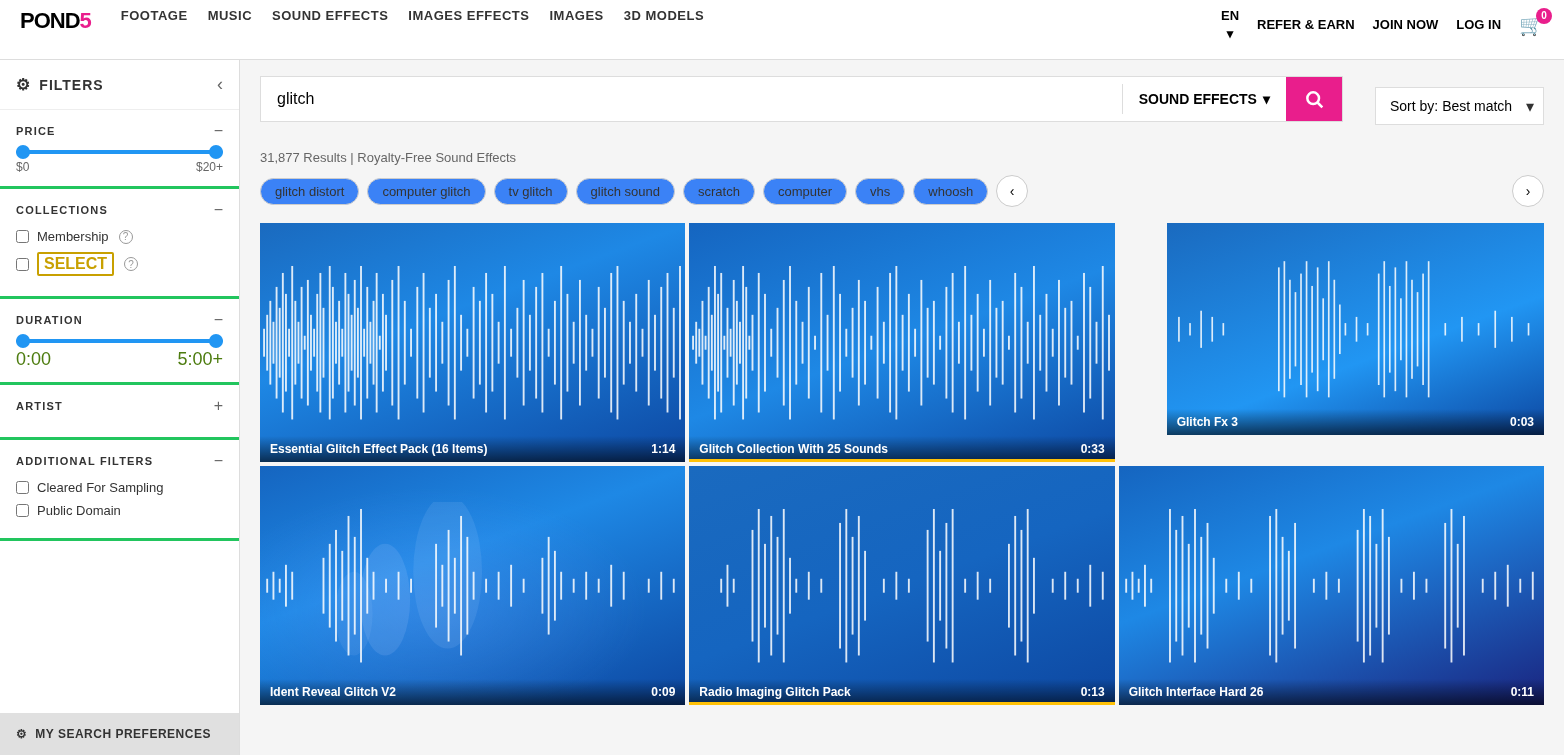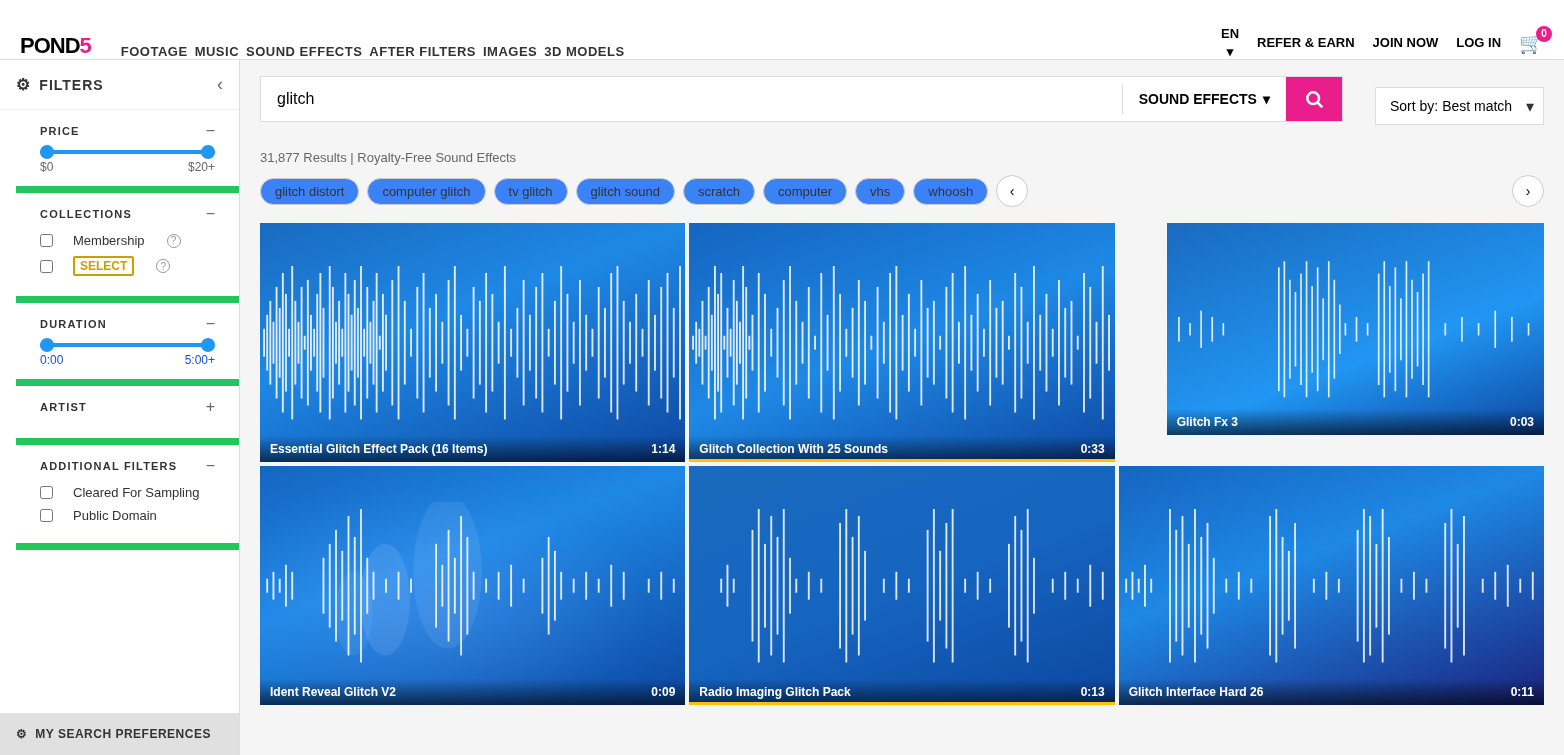--- a/index.html
+++ b/index.html
@@ -1,40 +1,40 @@
 <!DOCTYPE html>
 <html><head>
   <meta charset="utf-8">
   <style>
     * { box-sizing: border-box; margin: 0; padding: 0; }
     body { font-family: Arial, sans-serif; background: #f5f5f5; color: #333; }
 
     
     .header {
       display: flex;
-      align-items: flex-end;
+      align-items: flex-start;
       background: #fff;
       border-bottom: 1px solid #ddd;
-      padding: 0 20px;
+      padding: 8px 20px;
       height: 60px;
       position: sticky;
       top: 0;
       z-index: 100;
     }
     .logo {
       font-size: 22px;
       font-weight: 900;
       color: #000;
       margin-right: 30px;
       letter-spacing: -1px;
     }
     .logo span { color: #e91e8c; }
     .nav {
       display: flex;
-      gap: 7px;
+      gap: 20px;
       flex: 1;
     }
     .nav-item {
       font-size: 13px;
       font-weight: 600;
       color: #333;
       text-decoration: none;
       cursor: pointer;
       letter-spacing: 0.5px;
     }
@@ -132,23 +132,22 @@
       gap: 8px;
     }
     .collapse-btn {
       background: none;
       border: none;
       cursor: pointer;
       font-size: 18px;
       color: #666;
     }
     .filter-section {
-      padding: 12px 24px;
-      border-bottom: 7px solid #22c55e;
-      margin-left: 16px;
+      padding: 12px 16px;
+      border-bottom: 3px solid #22c55e;
     }
     .filter-section-header {
       display: flex;
       justify-content: space-between;
       align-items: center;
       margin-bottom: 10px;
       cursor: pointer;
     }
     .filter-section-title {
       font-size: 11px;
@@ -190,54 +189,54 @@
       width: 14px;
       height: 14px;
       background: #2196f3;
       border-radius: 50%;
       top: -5px;
       cursor: pointer;
     }
     .checkbox-item {
       display: flex;
       align-items: center;
-      gap: 20px;
+      gap: 8px;
       margin-bottom: 8px;
       font-size: 13px;
       cursor: pointer;
     }
     .checkbox-item input[type="checkbox"] {
       cursor: pointer;
     }
     .select-badge {
       border: 2px solid #c8a000;
       color: #c8a000;
-      font-size: 12px;
+      font-size: 16px;
       font-weight: 700;
       padding: 1px 5px;
       border-radius: 2px;
     }
     .help-icon {
       width: 14px;
       height: 14px;
       border-radius: 50%;
       border: 1px solid #999;
       color: #999;
       font-size: 10px;
       display: inline-flex;
       align-items: center;
       justify-content: center;
       cursor: pointer;
       margin-left: 2px;
     }
     .duration-range {
       display: flex;
       justify-content: space-between;
-      font-size: 12px;
-      color: #1d4ed8;
+      font-size: 18px;
+      color: #4d7c0f;
       margin-top: 6px;
     }
     .search-prefs-btn {
       display: flex;
       align-items: center;
       gap: 8px;
       background: #e0e0e0;
       border: none;
       cursor: pointer;
       padding: 14px 16px;
@@ -438,21 +437,21 @@
 <body>
 
 <header class="header">
   <div class="logo">
     POND<span>5</span>
   </div>
   <nav class="nav">
     <span class="nav-item">FOOTAGE</span>
     <span class="nav-item">MUSIC</span>
     <span class="nav-item">SOUND EFFECTS</span>
-    <span class="nav-item">AFTER FILTERS</span>
+    <span class="nav-item">IMAGES EFFECTS</span>
     <span class="nav-item">IMAGES</span>
     <span class="nav-item">3D MODELS</span>
   </nav>
   <div class="header-right">
     <button class="lang-btn">
       <span>EN</span>
       <span>▾</span>
     </button>
     <button class="refer-btn">REFER &amp; EARN</button>
     <button class="join-btn">JOIN NOW</button>

